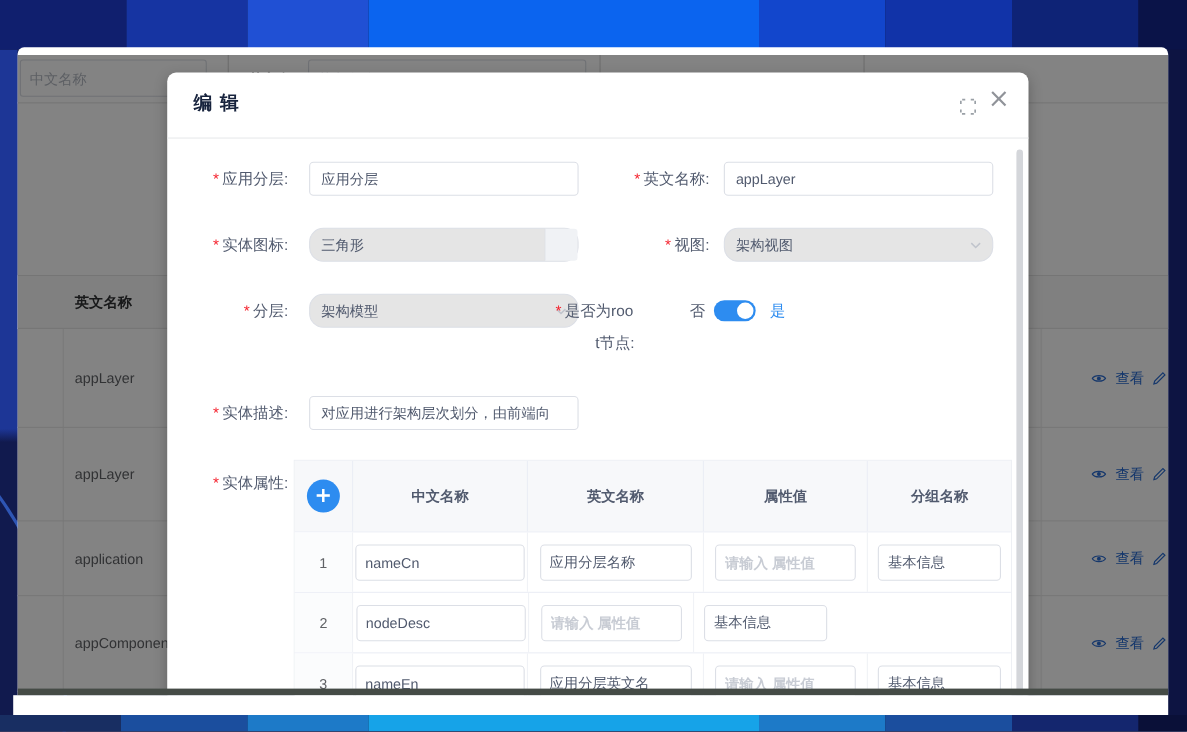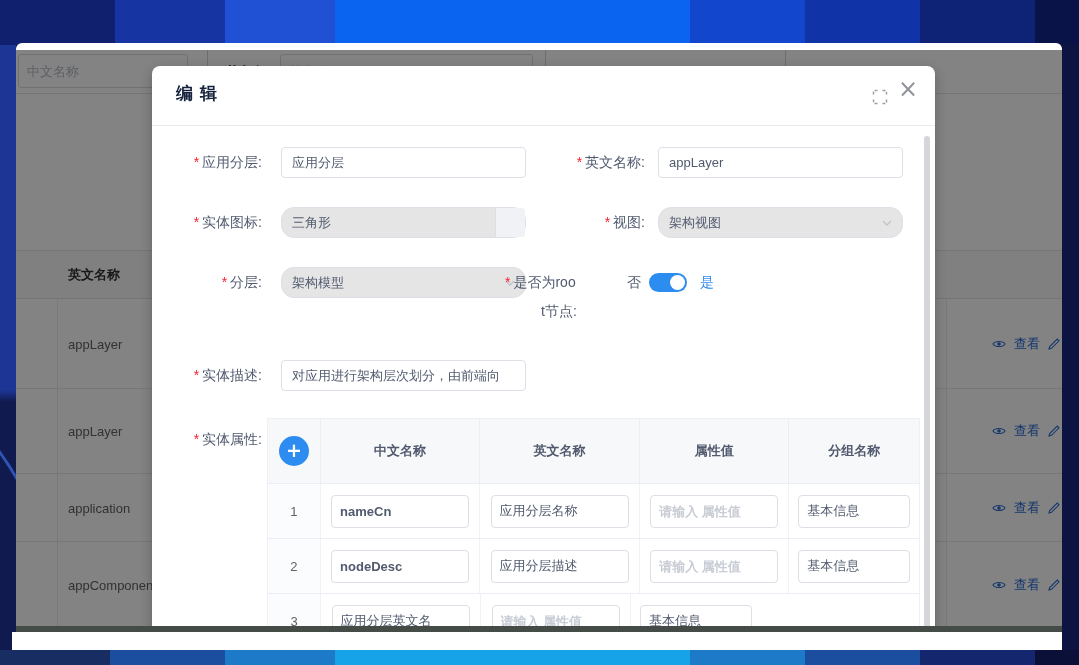--- a/index.html
+++ b/index.html
@@ -74,21 +74,21 @@
   .at-hrow{display:flex;height:64px;background:#f7f8fa;}
   .at-hcell{border-right:1px solid #ebeef5;box-sizing:border-box;text-align:center;line-height:64px;
             font-size:13px;font-weight:bold;color:#515a6e;position:relative;}
   .at-row{display:flex;height:54px;border-top:1px solid #ebeef5;background:#fff;}
   .at-cell{border-right:1px solid #f0f2f6;box-sizing:border-box;display:flex;align-items:center;justify-content:center;}
   .at-c0{width:53px;} .at-c1{width:160px;} .at-c2{width:160px;} .at-c3{width:150px;} .at-c4{width:130px;}
   .at-idx{font-size:13px;color:#606266;background:#fbfcfd;}
   .at-input{height:33px;border:1px solid #dcdfe6;border-radius:4px;background:#fff;font-size:13px;color:#515a6e;
             padding:0 8px;box-sizing:border-box;font-family:inherit;outline:none;}
   .at-input::placeholder{color:#c8ccd4;}
-  .w1{width:138px;font-weight:bold;} .w2{width:138px;} .w3{width:128px;font-weight:bold;} .w4{width:112px;}
+  .w1{width:154px;} .w2{width:138px;} .w3{width:128px;font-weight:bold;} .w4{width:112px;}
   .plus-btn{width:30px;height:30px;border-radius:50%;background:#2d8cf0;color:#fff;font-size:19px;line-height:28px;
             text-align:center;cursor:pointer;margin:17px auto 0;font-family:"DejaVu Sans",sans-serif;}
   .m-scrollthumb{position:absolute;left:772px;top:70px;width:6px;height:512px;background:#d4d6da;border-radius:3px;}
   svg{display:block;}
 </style>
 </head>
 <body>
 
 <div class="stage">
 
@@ -274,33 +274,33 @@
             <div class="at-cell at-c4" style="border-right:none;">
               <input class="at-input w4" type="text" readonly="" value="基本信息" style="">
             </div>
           </div>
 
           <div class="at-row">
             <div class="at-cell at-c0 at-idx">2</div>
             <div class="at-cell at-c1">
               <input class="at-input w1" type="text" readonly="" value="nodeDesc" style="">
             </div>
-            <div class="at-cell at-c2">
-              <input class="at-input w2" type="text" readonly="" value="应用分层描述" style="">
-            </div>
             <div class="at-cell at-c3">
               <input class="at-input w3" type="text" readonly="" placeholder="请输入 属性值" style="">
             </div>
             <div class="at-cell at-c4" style="border-right:none;">
               <input class="at-input w4" type="text" readonly="" value="基本信息" style="">
             </div>
           </div>
 
           <div class="at-row">
             <div class="at-cell at-c0 at-idx">3</div>
+            <div class="at-cell at-c1">
+              <input class="at-input w1" type="text" readonly="" value="nameEn" style="">
+            </div>
             <div class="at-cell at-c2">
               <input class="at-input w2" type="text" readonly="" value="应用分层英文名" style="">
             </div>
             <div class="at-cell at-c3">
               <input class="at-input w3" type="text" readonly="" placeholder="请输入 属性值" style="">
             </div>
             <div class="at-cell at-c4" style="border-right:none;">
               <input class="at-input w4" type="text" readonly="" value="基本信息" style="">
             </div>
           </div>

